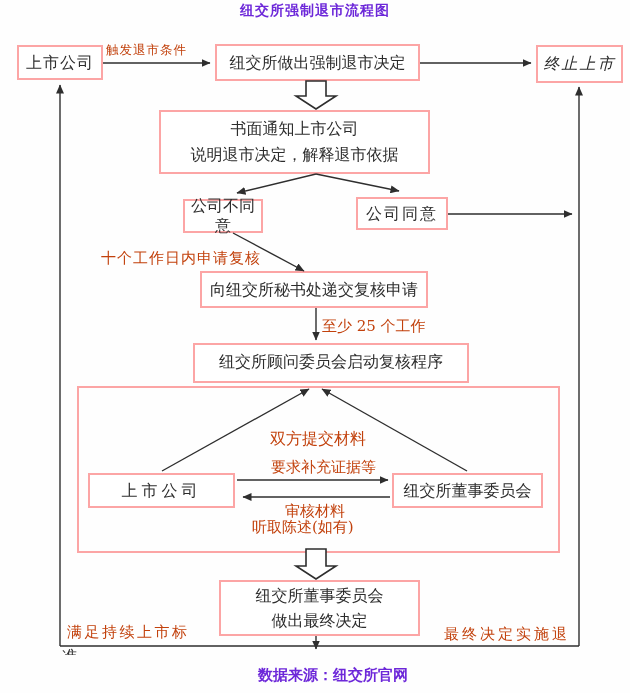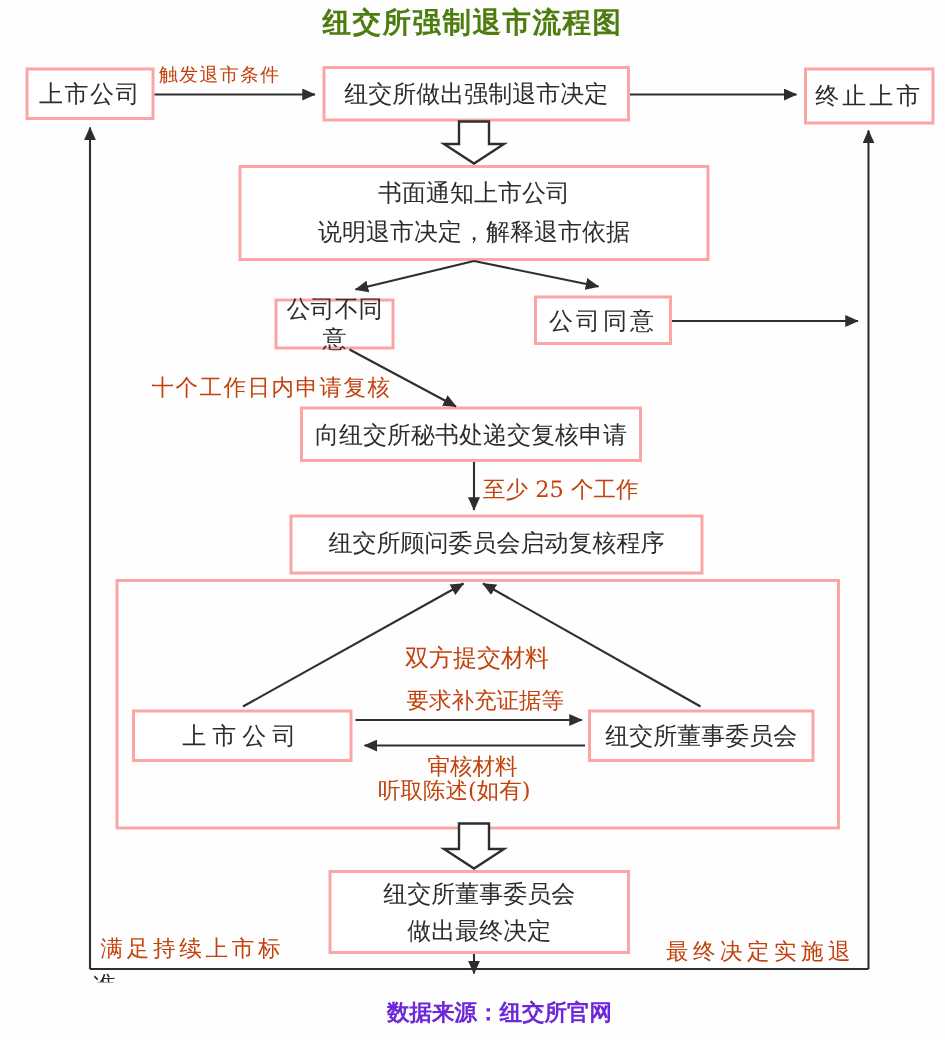--- a/index.html
+++ b/index.html
@@ -2,22 +2,22 @@
 <html><head>
 <meta charset="utf-8">
 <style>
   html,body{margin:0;padding:0;background:#ffffff;}
   .canvas{
     position:relative;width:630px;height:693px;background:#fefefe;
     font-family:"DejaVu Serif", serif;color:#2d2d2d;overflow:hidden;
   }
   .title{
     position:absolute;left:0;top:2px;width:100%;text-align:center;
-    font-family:"DejaVu Sans", sans-serif;font-weight:bold;font-size:19px;
-    letter-spacing:1px;color:#4d7c0f;
+    font-family:"DejaVu Sans", sans-serif;font-weight:bold;font-size:14px;
+    letter-spacing:1px;color:#6d28d9;
   }
   .box{
     position:absolute;box-sizing:border-box;border:2px solid #fca5a5;background:#fff;
     display:flex;flex-direction:column;align-items:center;justify-content:center;
     text-align:center;font-size:16px;line-height:1.25;z-index:2;
   }
   .lbl{position:absolute;white-space:nowrap;font-size:15px;z-index:2;color:#c2410c;}
   .connectors{position:absolute;left:0;top:0;z-index:3;pointer-events:none;}
   .container-box{background:transparent;z-index:1;}
   .caption{
@@ -28,25 +28,25 @@
 </style>
 </head>
 <body>
 
 <div class="canvas">
 
   <div class="title">纽交所强制退市流程图</div>
 
   <div class="box" style="left:17px;top:45px;width:86px;height:35px;letter-spacing:1px;">上市公司</div>
   <div class="box" style="left:215px;top:44px;width:205px;height:37px;">纽交所做出强制退市决定</div>
-  <div class="box" style="left:536px;top:45px;width:87px;height:38px;letter-spacing:2px;">终止上市</div>
+  <div class="box" style="left:536px;top:45px;width:87px;height:38px;letter-spacing:2px;font-style:italic;">终止上市</div>
 
   <div class="lbl" style="left:106px;top:42px;font-size:12.5px;letter-spacing:1px;">触发退市条件</div>
 
-  <div class="box" style="left:159px;top:110px;width:314px;height:64px;">
+  <div class="box" style="left:159px;top:110px;width:271px;height:64px;">
     <div style="margin-bottom:6px;">书面通知上市公司</div>
     <div>说明退市决定，解释退市依据</div>
   </div>
 
   <div class="box" style="left:183px;top:199px;width:80px;height:34px;">公司不同意</div>
   <div class="box" style="left:356px;top:197px;width:92px;height:33px;letter-spacing:2px;">公司同意</div>
 
   <div class="lbl" style="left:101px;top:249px;letter-spacing:1px;">十个工作日内申请复核</div>
 
   <div class="box" style="left:200px;top:271px;width:228px;height:37px;">向纽交所秘书处递交复核申请</div>

